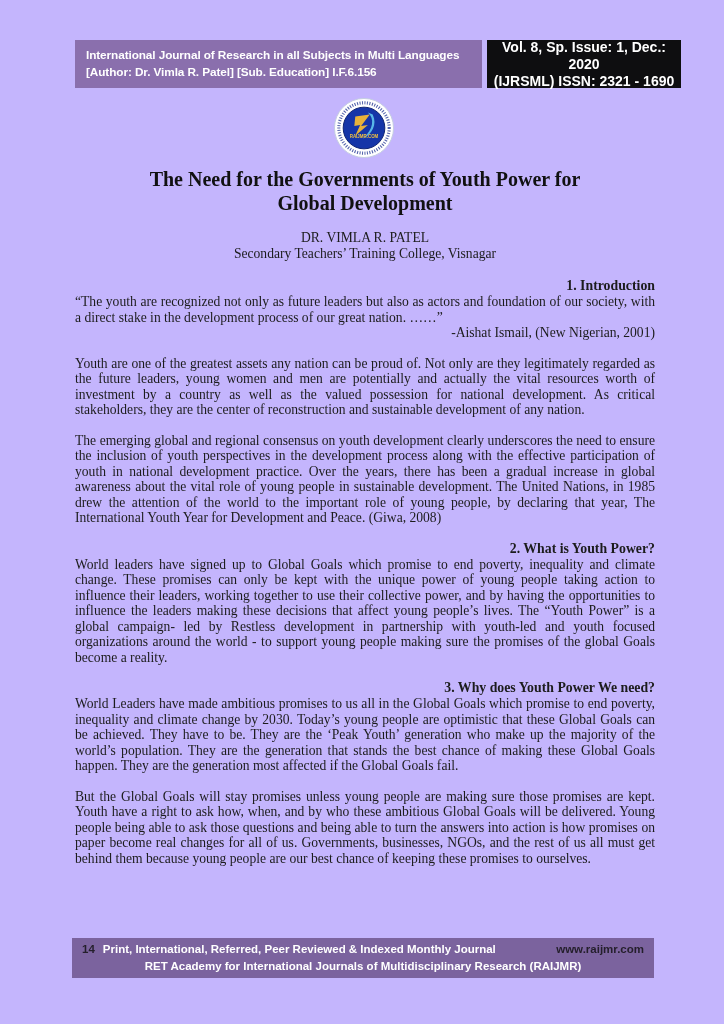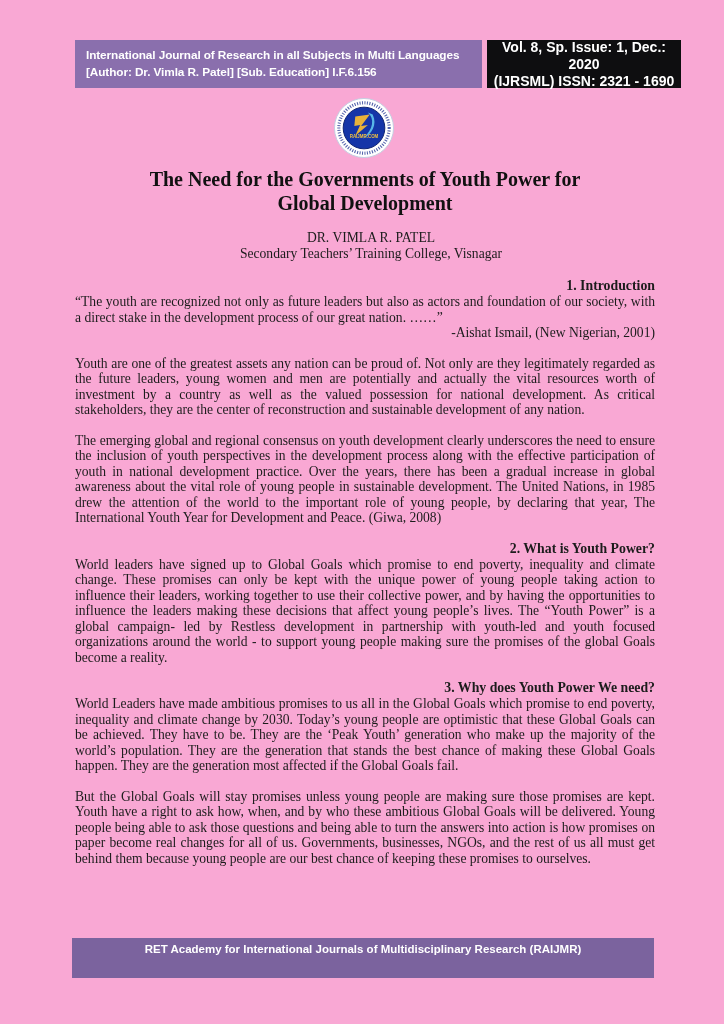--- a/index.html
+++ b/index.html
@@ -1,20 +1,20 @@
 <!DOCTYPE html>
 <html><head>
 <meta charset="utf-8">
 <style>
   * { margin:0; padding:0; box-sizing:border-box; }
   html,body { background:#ffffff; }
   .page {
     position:relative;
     width:724px; height:1024px;
-    background:#f9a8d4;
+    background:#c4b5fd;
     overflow:hidden;
     font-family:"Liberation Serif","DejaVu Serif",serif;
     color:#1c1c1c;
   }
   
   .header-row {
     position:absolute; top:40px; left:75px;
     display:flex; gap:5px;
     font-family:"Liberation Sans","DejaVu Sans",sans-serif;
   }
@@ -36,21 +36,21 @@
   }
   
   .logo-wrap { position:absolute; top:97px; left:333px; width:62px; height:62px; }
   
   .title-block {
     position:absolute; top:167px; left:75px; width:580px;
     text-align:center; font-weight:bold; font-size:20px; line-height:24px;
     color:#111;
   }
   .author-block {
-    position:absolute; top:230px; left:81px; width:580px;
+    position:absolute; top:230px; left:75px; width:580px;
     text-align:center; font-size:13.6px; line-height:16px;
   }
   
   .body-col {
     position:absolute; top:278px; left:75px; width:580px;
     font-size:13.6px; line-height:15.5px;
     text-align:justify;
     hyphens:none;
   }
   .sec-heading { font-weight:bold; font-size:13.8px; line-height:16px; text-align:right; }
@@ -125,16 +125,21 @@
     <div class="para para-first">World leaders have signed up to Global Goals which promise to end poverty, inequality and climate change. These promises can only be kept with the unique power of young people taking action to influence their leaders, working together to use their collective power, and by having the opportunities to influence the leaders making these decisions that affect young people’s lives. The “Youth Power” is a global campaign- led by Restless development in partnership with youth-led and youth focused organizations around the world - to support young people making sure the promises of the global Goals become a reality.</div>
 
     <div class="gap"></div>
     <div class="sec-heading">3. Why does Youth Power We need?</div>
     <div class="para para-first">World Leaders have made ambitious promises to us all in the Global Goals which promise to end poverty, inequality and climate change by 2030. Today’s young people are optimistic that these Global Goals can be achieved. They have to be. They are the ‘Peak Youth’ generation who make up the majority of the world’s population. They are the generation that stands the best chance of making these Global Goals happen. They are the generation most affected if the Global Goals fail.</div>
     <div class="para">But the Global Goals will stay promises unless young people are making sure those promises are kept. Youth have a right to ask how, when, and by who these ambitious Global Goals will be delivered. Young people being able to ask those questions and being able to turn the answers into action is how promises on paper become real changes for all of us. Governments, businesses, NGOs, and the rest of us all must get behind them because young people are our best chance of keeping these promises to ourselves.</div>
 
   </div>
 
   <div class="footer-bar">
+    <div class="footer-line1">
+      <span class="footer-pagenum">14</span>
+      <span class="footer-info">Print, International, Referred, Peer Reviewed &amp; Indexed Monthly Journal</span>
+      <span class="footer-site">www.raijmr.com</span>
+    </div>
     <div class="footer-line2">RET Academy for International Journals of Multidisciplinary Research (RAIJMR)</div>
   </div>
 
 </div>
 
 </body></html>

